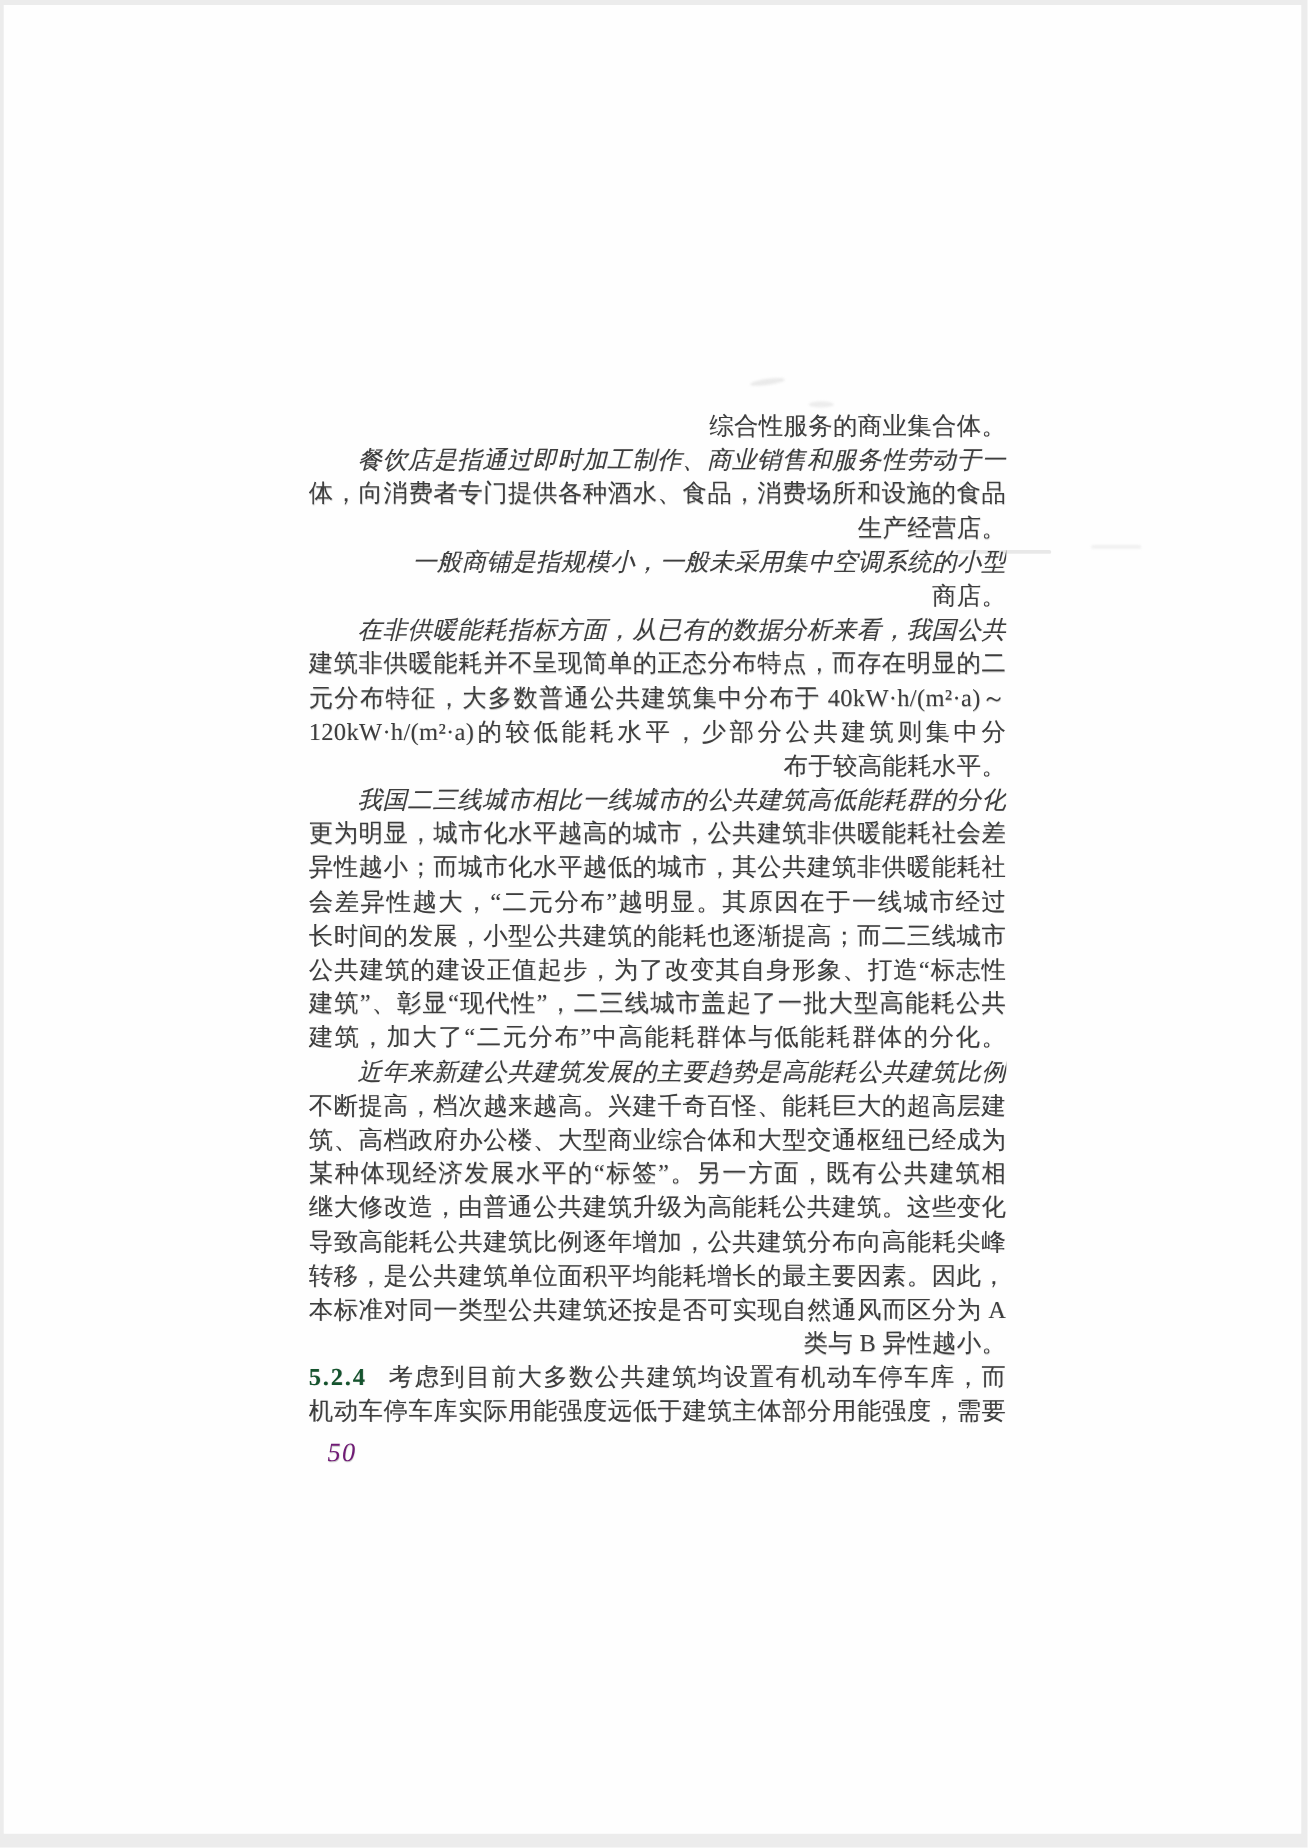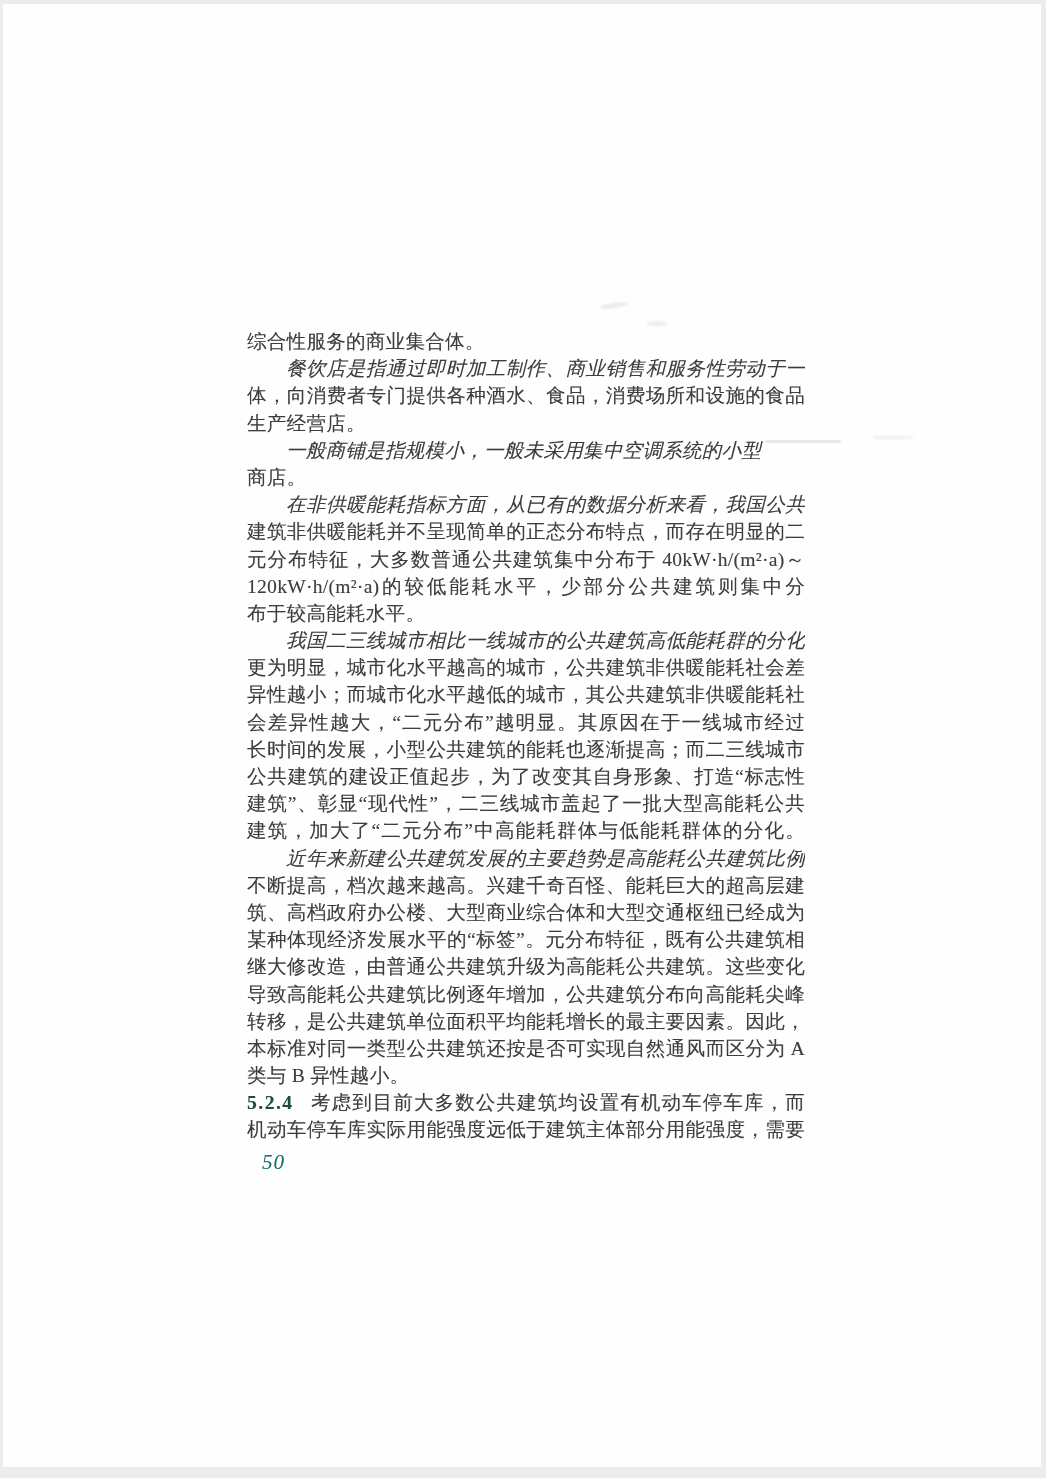--- a/index.html
+++ b/index.html
@@ -30,21 +30,21 @@
     top: 324px;
     width: 558px;
     color: #3d3d3d;
     font-size: 19.5px;
     text-shadow: 0.3px 0.3px 0.6px rgba(70,70,70,0.35);
   }
   .line {
     height: 27.2px;
     line-height: 27.2px;
     overflow: hidden;
-    text-align: left;
+    text-align: right;
     letter-spacing: 0.3px;
   }
   .line.just {
     text-align: justify;
     text-align-last: justify;
   }
   .line.indent {
     text-indent: 2em;
     font-style: italic;
   }
@@ -53,21 +53,21 @@
     color: #14532d;
     margin-right: 0.85em;
     letter-spacing: 1.5px;
   }
   .pageno {
     position: absolute;
     left: 259px;
     top: 1146px;
     font-style: italic;
     font-size: 21px;
-    color: #0f766e;
+    color: #701a75;
     letter-spacing: 1px;
     text-shadow: 0.3px 0.3px 0.6px rgba(70,70,70,0.3);
   }
   
   .artifact {
     position: absolute;
     pointer-events: none;
   }
   .streak-1 {
     left: 762px;
@@ -136,21 +136,21 @@
       <div class="line just">更为明显，城市化水平越高的城市，公共建筑非供暖能耗社会差</div>
       <div class="line just">异性越小；而城市化水平越低的城市，其公共建筑非供暖能耗社</div>
       <div class="line just">会差异性越大，“二元分布”越明显。其原因在于一线城市经过</div>
       <div class="line just">长时间的发展，小型公共建筑的能耗也逐渐提高；而二三线城市</div>
       <div class="line just">公共建筑的建设正值起步，为了改变其自身形象、打造“标志性</div>
       <div class="line just">建筑”、彰显“现代性”，二三线城市盖起了一批大型高能耗公共</div>
       <div class="line just">建筑，加大了“二元分布”中高能耗群体与低能耗群体的分化。</div>
       <div class="line just indent">近年来新建公共建筑发展的主要趋势是高能耗公共建筑比例</div>
       <div class="line just">不断提高，档次越来越高。兴建千奇百怪、能耗巨大的超高层建</div>
       <div class="line just">筑、高档政府办公楼、大型商业综合体和大型交通枢纽已经成为</div>
-      <div class="line just">某种体现经济发展水平的“标签”。元分布特征，既有公共建筑相</div>
+      <div class="line just">某种体现经济发展水平的“标签”。另一方面，既有公共建筑相</div>
       <div class="line just">继大修改造，由普通公共建筑升级为高能耗公共建筑。这些变化</div>
       <div class="line just">导致高能耗公共建筑比例逐年增加，公共建筑分布向高能耗尖峰</div>
       <div class="line just">转移，是公共建筑单位面积平均能耗增长的最主要因素。因此，</div>
       <div class="line just">本标准对同一类型公共建筑还按是否可实现自然通风而区分为 A</div>
       <div class="line">类与 B 异性越小。</div>
       <div class="line just"><span class="lead">5.2.4</span>考虑到目前大多数公共建筑均设置有机动车停车库，而</div>
       <div class="line just">机动车停车库实际用能强度远低于建筑主体部分用能强度，需要</div>
     </div>
 
   <div class="pageno">50</div>

